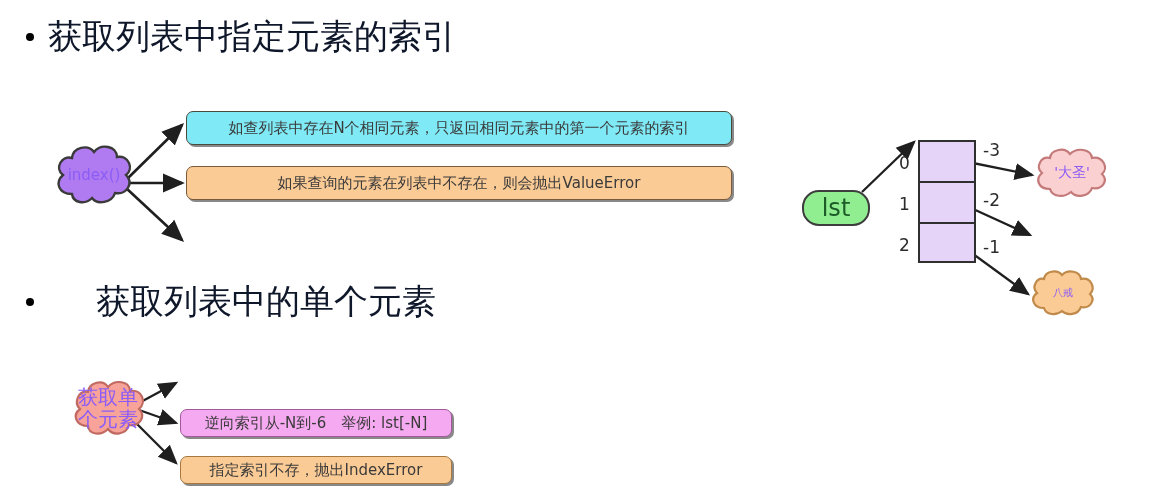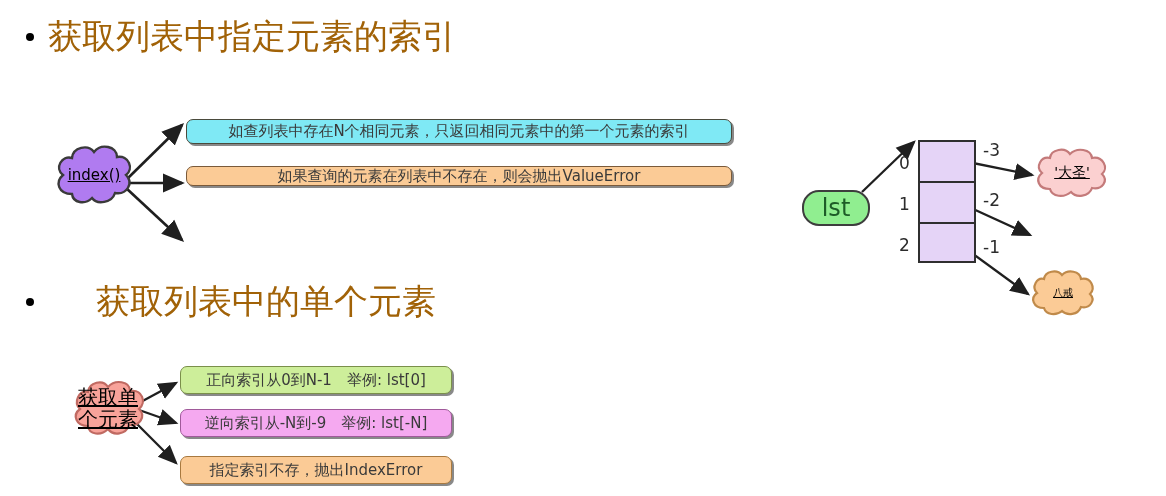--- a/index.html
+++ b/index.html
@@ -13,21 +13,21 @@
   .stage{position:absolute;inset:0;}
   .abs{position:absolute;}
 
   
   .bullet-row{display:flex;align-items:center;}
   .bullet-dot{
     width:8px;height:8px;border-radius:50%;
     background:#000;margin-right:14px;flex:none;
   }
   .bullet-text{
-    font-size:34px;color:#a16207;line-height:1.1;white-space:nowrap;
+    font-size:34px;color:#0f172a;line-height:1.1;white-space:nowrap;
     font-family:"DejaVu Sans","Liberation Sans",sans-serif;
     font-weight:400;
     text-align:right;
   }
 
   
   .note{
     box-sizing:border-box;
     border:1.6px solid #4a4a3c;
     border-radius:7px;
@@ -41,24 +41,23 @@
   .note.small{font-size:15px;}
 
   
   svg.arrows{position:absolute;left:0;top:0;width:1166px;height:496px;overflow:visible;pointer-events:none;}
 
   
   .cloud{
     position:absolute;
     display:flex;align-items:center;justify-content:center;
     text-align:right;
-    color:#000000;
+    color:#8b5cf6;
     font-family:"DejaVu Sans","Liberation Sans",sans-serif;
     line-height:1.12;
-    text-decoration:underline;
   }
   .cloud svg{position:absolute;left:0;top:0;}
   .cloud .cloud-label{position:relative;z-index:2;}
 
   
   .lst-box{
     box-sizing:border-box;
     border:2px solid #3d3d3d;
     display:flex;align-items:center;justify-content:center;
     font-size:24px;color:#1d5c28;
@@ -106,25 +105,25 @@
 
   <div class="cloud" style="left:52px;top:142px;width:84px;height:66px;font-size:15px;">
     <svg width="84" height="66" viewBox="0 0 84 66">
       <path d="M20,52 C6,52 3,40 11,33 C2,26 10,13 20,16 C21,5 36,2 42,10
                C49,1 65,4 65,15 C77,13 82,27 74,33 C82,41 75,53 63,51
                C60,61 45,63 40,56 C33,63 21,61 20,52 Z" fill="#b07bf0" stroke="#3a3a3a" stroke-width="2.4"></path>
     </svg>
     <span class="cloud-label">index()</span>
   </div>
 
-  <div class="abs note big" style="left:186px;top:111px;width:546px;height:25px;background:#7fe9f5;margin-top:8px;">
+  <div class="abs note big" style="left:186px;top:111px;width:546px;height:34px;background:#7fe9f5;">
     <span>如查列表中存在N个相同元素，只返回相同元素中的第一个元素的索引</span>
   </div>
 
-  <div class="abs note big" style="left:186px;top:166px;width:546px;height:20px;background:#fbcb96;border-color:#7a5a3a;">
+  <div class="abs note big" style="left:186px;top:166px;width:546px;height:34px;background:#fbcb96;border-color:#7a5a3a;">
     <span>如果查询的元素在列表中不存在，则会抛出ValueError</span>
   </div>
 
 
   <div class="abs lst-box" style="left:802px;top:190px;width:68px;height:36px;background:#90ee90;border-radius:17px;">
     <span>lst</span>
   </div>
 
   <div class="cells" style="left:918px;top:140px;width:58px;height:123px;background:#e5d4f7;">
     <div class="cell"></div>
@@ -169,25 +168,22 @@
       <path d="M18,49 C6,49 2,38 10,32 C3,25 9,13 18,15 C19,5 33,2 38,10
                C45,2 60,4 60,14 C72,12 77,25 69,32 C77,39 69,50 59,48
                C56,58 43,59 38,52 C31,59 19,58 18,49 Z" fill="#f8a39a" stroke="#c06a62" stroke-width="2.2"></path>
     </svg>
     <span class="cloud-label">
       <span>获取单</span><br>
       <span>个元素</span>
     </span>
   </div>
 
-  <div class="abs note small" style="left:180px;top:366px;width:272px;height:28px;background:#cdee9a;border-color:#7a8f4a;">
-    <span>正向索引从0到N-1　举例: lst[0]</span>
-  </div>
 
   <div class="abs note small" style="left:180px;top:409px;width:272px;height:28px;background:#f5a9f0;border-color:#a05a9a;">
-    <span>逆向索引从-N到-9　举例: lst[-N]</span>
+    <span>逆向索引从-N到-6　举例: lst[-N]</span>
   </div>
 
   <div class="abs note small" style="left:180px;top:449px;width:272px;height:28px;background:#fbcb96;border-color:#a8793f;margin-top:7px;">
     <span>指定索引不存，抛出IndexError</span>
   </div>
 
 </div>
 
 </body></html>

